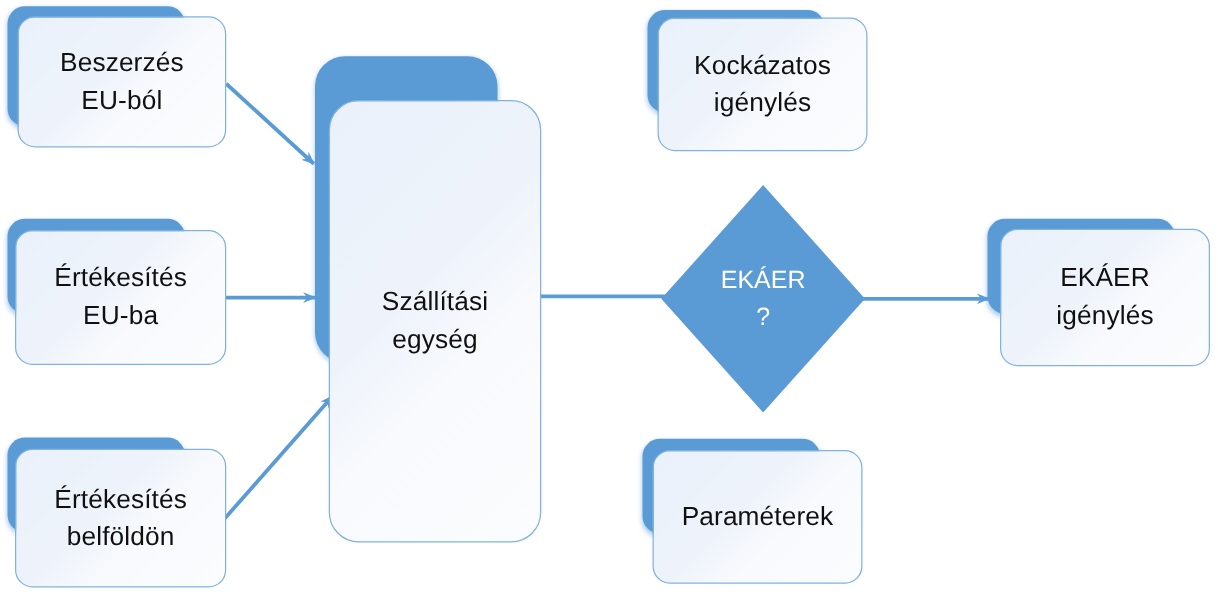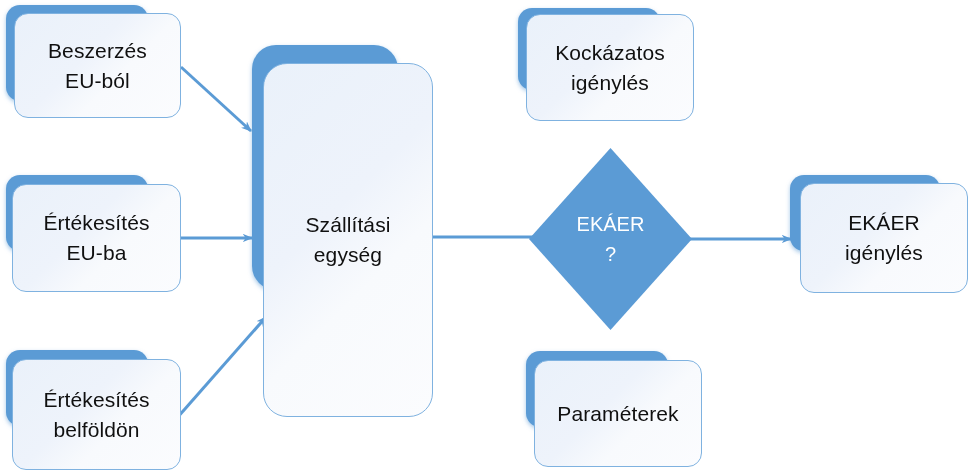--- a/index.html
+++ b/index.html
@@ -126,35 +126,35 @@
   <div class="node" style="left:0px; top:345px; width:190px; height:130px;">
     <div class="shadow" style="left:6px; top:5px; width:142px; height:76px;"></div>
     <div class="face" style="left:12px; top:14px; width:169px; height:111px;">
       <div class="label">Értékesítés
 belföldön</div>
     </div>
   </div>
 
   <div class="node tall" style="left:250px; top:42px; width:190px; height:380px;">
     <div class="shadow" style="left:2px; top:3px; width:146px; height:245px;"></div>
-    <div class="face" style="left:13px; top:21px; width:170px; height:354px;">
+    <div class="face" style="left:13px; top:38px; width:170px; height:354px;">
       <div class="label">Szállítási
 egység</div>
     </div>
   </div>
 
   <div class="node" style="left:512px; top:0px; width:190px; height:128px;">
     <div class="shadow" style="left:6px; top:8px; width:142px; height:82px;"></div>
     <div class="face" style="left:14px; top:14px; width:168px; height:107px;">
       <div class="label">Kockázatos
 igénylés</div>
     </div>
   </div>
 
-  <div class="node" style="left:516px; top:345px; width:190px; height:128px;">
+  <div class="node" style="left:504px; top:345px; width:190px; height:128px;">
     <div class="shadow" style="left:10px; top:6px; width:142px; height:76px;"></div>
     <div class="face" style="left:18px; top:15px; width:168px; height:107px;">
       <div class="label">Paraméterek</div>
     </div>
   </div>
 
   <div class="diamond-wrap" style="left:529px; top:148px; width:163px; height:182px;">
     <svg class="diamond-shape" viewBox="0 0 163 182" width="163" height="182" xmlns="http://www.w3.org/2000/svg">
       <polygon points="81.5,0 163,91 81.5,182 0,91" fill="#5B9BD5"></polygon>
     </svg>

